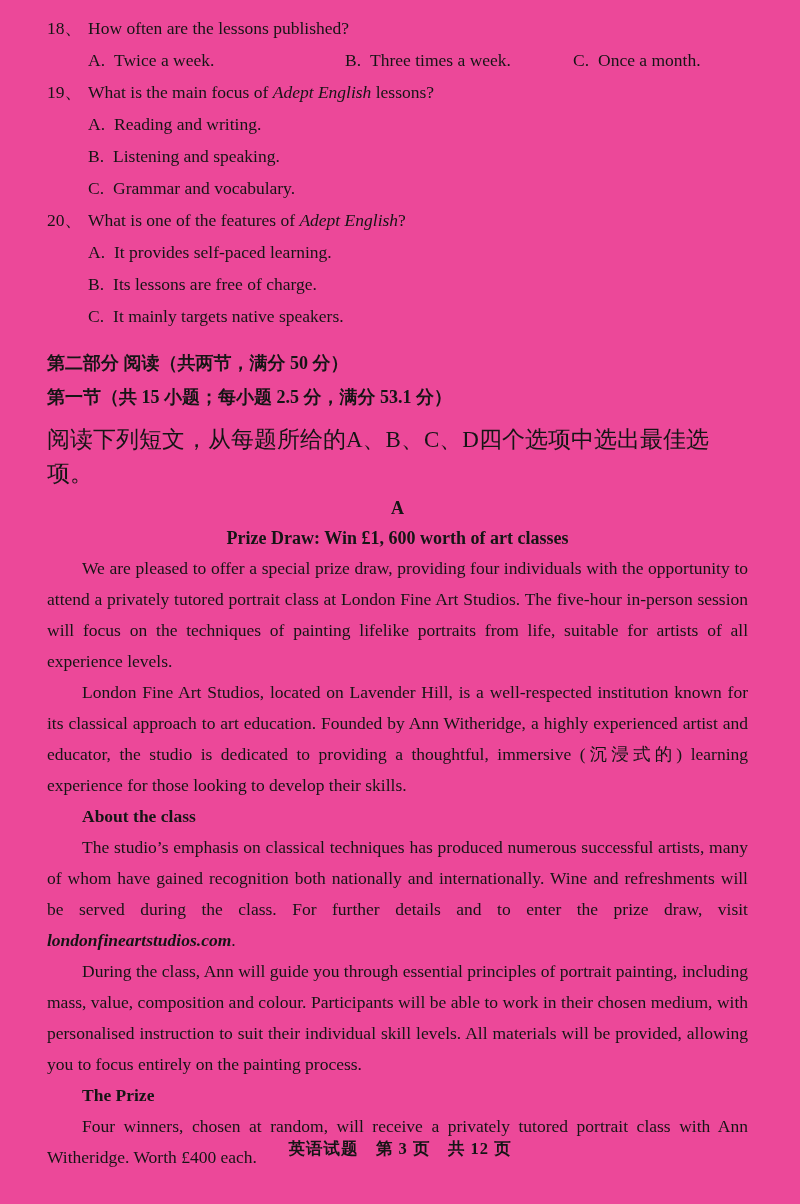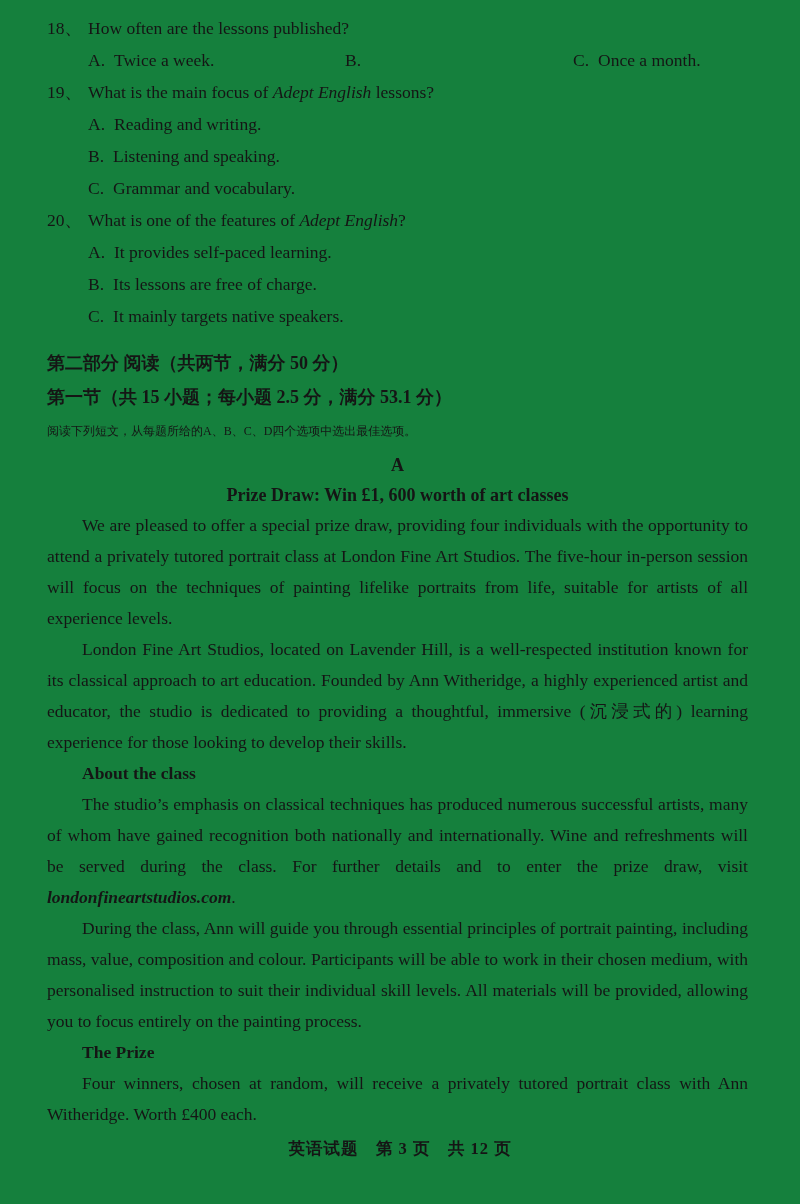--- a/index.html
+++ b/index.html
@@ -2,40 +2,40 @@
 <html><head>
 <meta charset="utf-8">
 <style>
   * { margin: 0; padding: 0; box-sizing: border-box; }
   html, body { background: #ffffff; }
   body { width: 800px; font-family: "Liberation Serif", serif; color: #151515; }
   .page {
     position: relative;
     width: 800px;
     height: 1204px;
-    background: #15803d;
+    background: #ec4899;
     padding: 12px 52px 0 47px;
     overflow: hidden;
   }
   
   .q-line { display: flex; line-height: 32px; font-size: 17.5px; }
   .q-num { flex: none; width: 41px; }
   .q-text { flex: 1; }
   .options-inline { display: flex; padding-left: 41px; line-height: 32px; font-size: 17.5px; }
   .opt { display: flex; }
   .opt-a { width: 257px; }
   .opt-b { width: 228px; }
   .opt-label { margin-right: 9px; }
   .option-row { display: flex; padding-left: 41px; line-height: 32px; font-size: 17.5px; }
   .option-row .opt-label { margin-right: 9px; }
   em.title-ref { font-style: italic; }
   
   .part-header { margin-top: 14px; font-weight: bold; font-size: 18px; line-height: 34px; }
   .sub-header  { font-weight: bold; font-size: 18px; line-height: 34px; }
-  .instructions { font-size: 12px; line-height: 34px; }
+  .instructions { font-size: 23px; line-height: 34px; margin-top: 9px; }
   
   .passage-label { text-align: center; font-size: 18px; line-height: 30px; margin-top: 2px; font-weight: bold; }
   .passage-title { text-align: center; font-size: 18px; line-height: 30px; font-weight: bold; }
   .para {
     font-size: 17.5px;
     line-height: 31px;
     text-align: justify;
     text-indent: 2em;
   }
   .para-heading {
@@ -67,20 +67,21 @@
       <span class="q-num">18、</span>
       <span class="q-text">How often are the lessons published?</span>
     </div>
     <div class="options-inline">
       <span class="opt opt-a">
         <span class="opt-label">A.</span>
         <span class="opt-text">Twice a week.</span>
       </span>
       <span class="opt opt-b">
         <span class="opt-label">B.</span>
+        <span class="opt-text">Three times a week.</span>
       </span>
       <span class="opt opt-c">
         <span class="opt-label">C.</span>
         <span class="opt-text">Once a month.</span>
       </span>
     </div>
   </div>
 
   <div>
     <div class="q-line">

